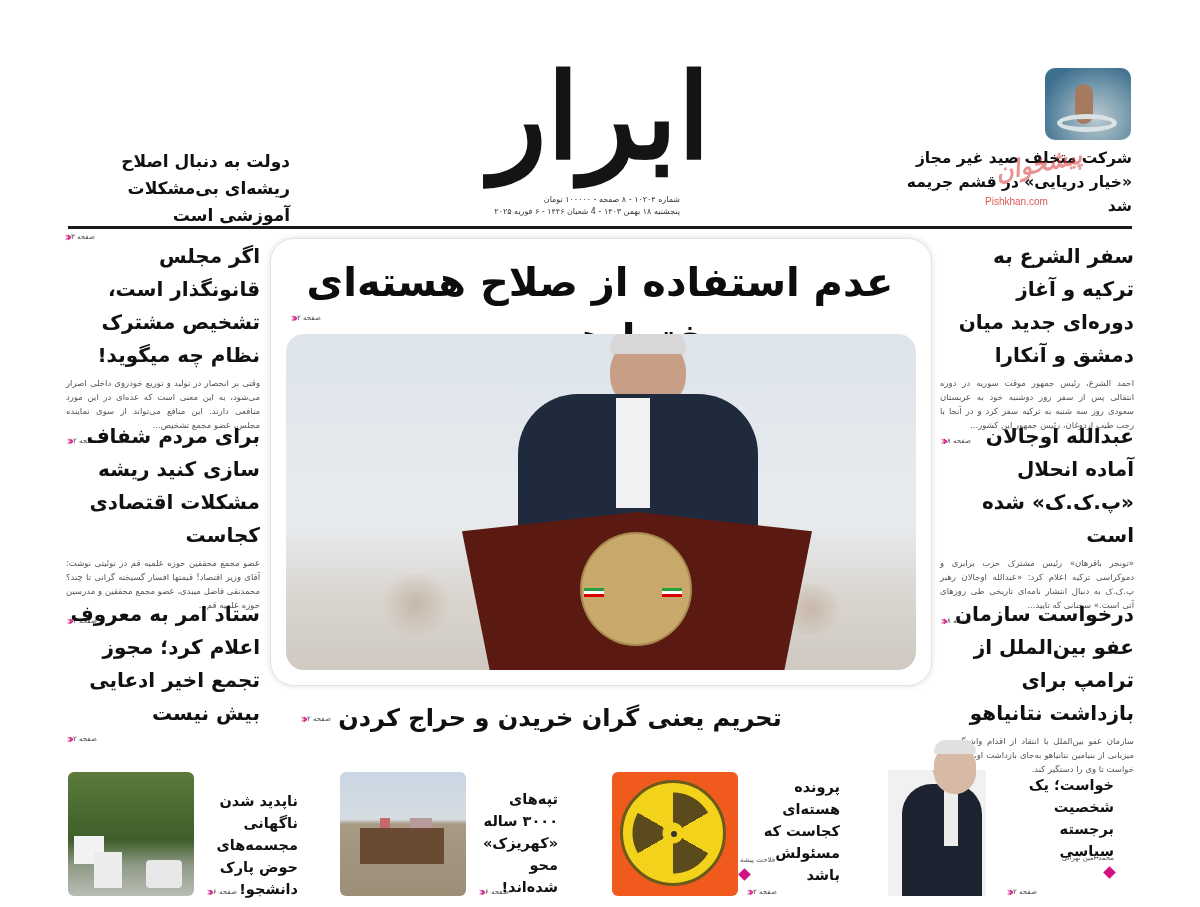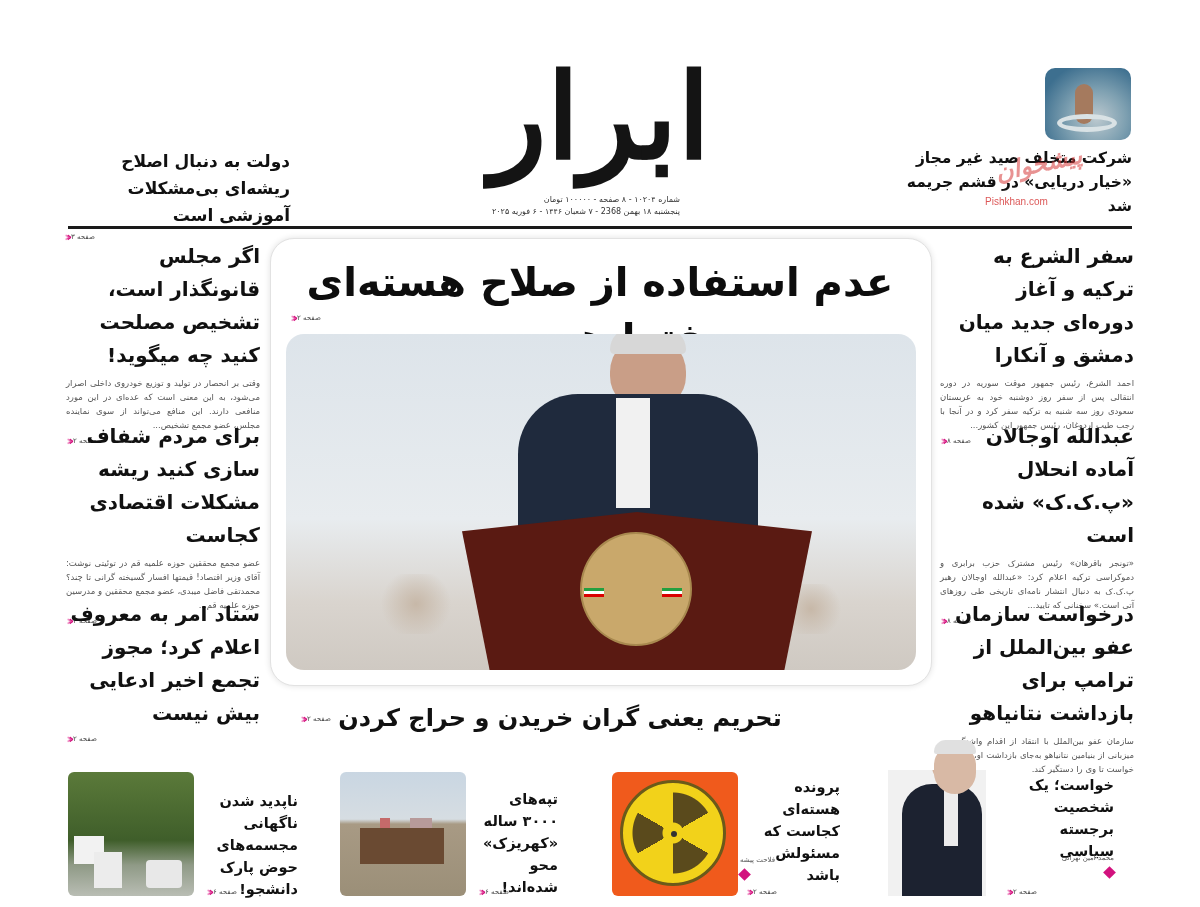--- a/index.html
+++ b/index.html
@@ -22,21 +22,21 @@
   .bottom-h{font-weight:bold;font-size:14.5px;line-height:22px;text-align:right;color:#111;}
   .byline{font-size:7px;color:#555;}
   .diamond{width:9px;height:9px;background:#d2127e;transform:rotate(45deg);display:inline-block;}
 </style>
 </head>
 <body>
 
 <div class="abs masthead-title">ابرار</div>
 <div class="abs masthead-meta">
   <div>شماره ۱۰۲۰۴ - ۸ صفحه - ۱۰۰۰۰۰ تومان</div>
-  <div>پنجشنبه ۱۸ بهمن 2368 - ۷ شعبان ۱۴۴۶ - ۶ فوریه ۲۰۲۵</div>
+  <div>پنجشنبه ۱۸ بهمن ۱۴۰۳ - 4 شعبان ۱۴۴۶ - ۶ فوریه ۲۰۲۵</div>
 </div>
 
 <div class="abs" style="left:64px;top:148px;width:226px;">
   <div class="top-story">دولت به دنبال اصلاح ریشه‌ای بی‌مشکلات آموزشی است</div>
   <div class="pageref" style="justify-content:flex-end;margin-top:2px;">
     <span>صفحه ۳</span>
     <span class="chev"><span class="c1">‹</span><span class="c2">‹</span><span class="c3">‹</span></span>
   </div>
 </div>
 
@@ -47,21 +47,21 @@
 <div class="abs" style="left:880px;top:146px;width:252px;">
   <div class="top-story" style="font-size:15.5px;line-height:24px;">شرکت متخلف صید غیر مجاز «خیار دریایی» در قشم جریمه شد</div>
 </div>
 <div class="abs" style="left:985px;top:196px;font-family:'Liberation Sans',sans-serif;font-size:10px;color:#d63a3a;opacity:.85;direction:ltr;text-align:right;">Pishkhan.com</div>
 <div class="abs" style="left:995px;top:150px;font-size:24px;color:#d63a3a;opacity:.55;font-style:italic;font-weight:bold;transform:rotate(-12deg);">پیشخوان</div>
 
 <div class="abs rule"></div>
 
 <div class="abs" style="left:66px;top:240px;width:194px;">
   <div style="height:180px;">
-    <div class="side-h">اگر مجلس قانونگذار است، تشخیص مصلحت کنید چه میگوید!</div>
+    <div class="side-h">اگر مجلس قانونگذار است، تشخیص مشترک نظام چه میگوید!</div>
     <div class="side-p" style="margin-top:4px;">وقتی بر انحصار در تولید و توزیع خودروی داخلی اصرار می‌شود، به این معنی است که عده‌ای در این مورد منافعی دارند. این منافع می‌تواند از سوی نماینده مجلس، عضو مجمع تشخیص...</div>
     <div class="pageref" style="justify-content:flex-end;margin-top:3px;">
       <span>صفحه ۲</span>
       <span class="chev"><span class="c1">‹</span><span class="c2">‹</span><span class="c3">‹</span></span>
     </div>
   </div>
   <div style="height:178px;">
     <div class="side-h">برای مردم شفاف سازی کنید ریشه مشکلات اقتصادی کجاست</div>
     <div class="side-p" style="margin-top:4px;">عضو مجمع محققین حوزه علمیه قم در توئیتی نوشت: آقای وزیر اقتصاد! قیمتها افسار گسیخته گرانی تا چند؟ محمدتقی فاضل میبدی، عضو مجمع محققین و مدرسین حوزه علمیه قم...</div>
     <div class="pageref" style="justify-content:flex-end;margin-top:3px;">

